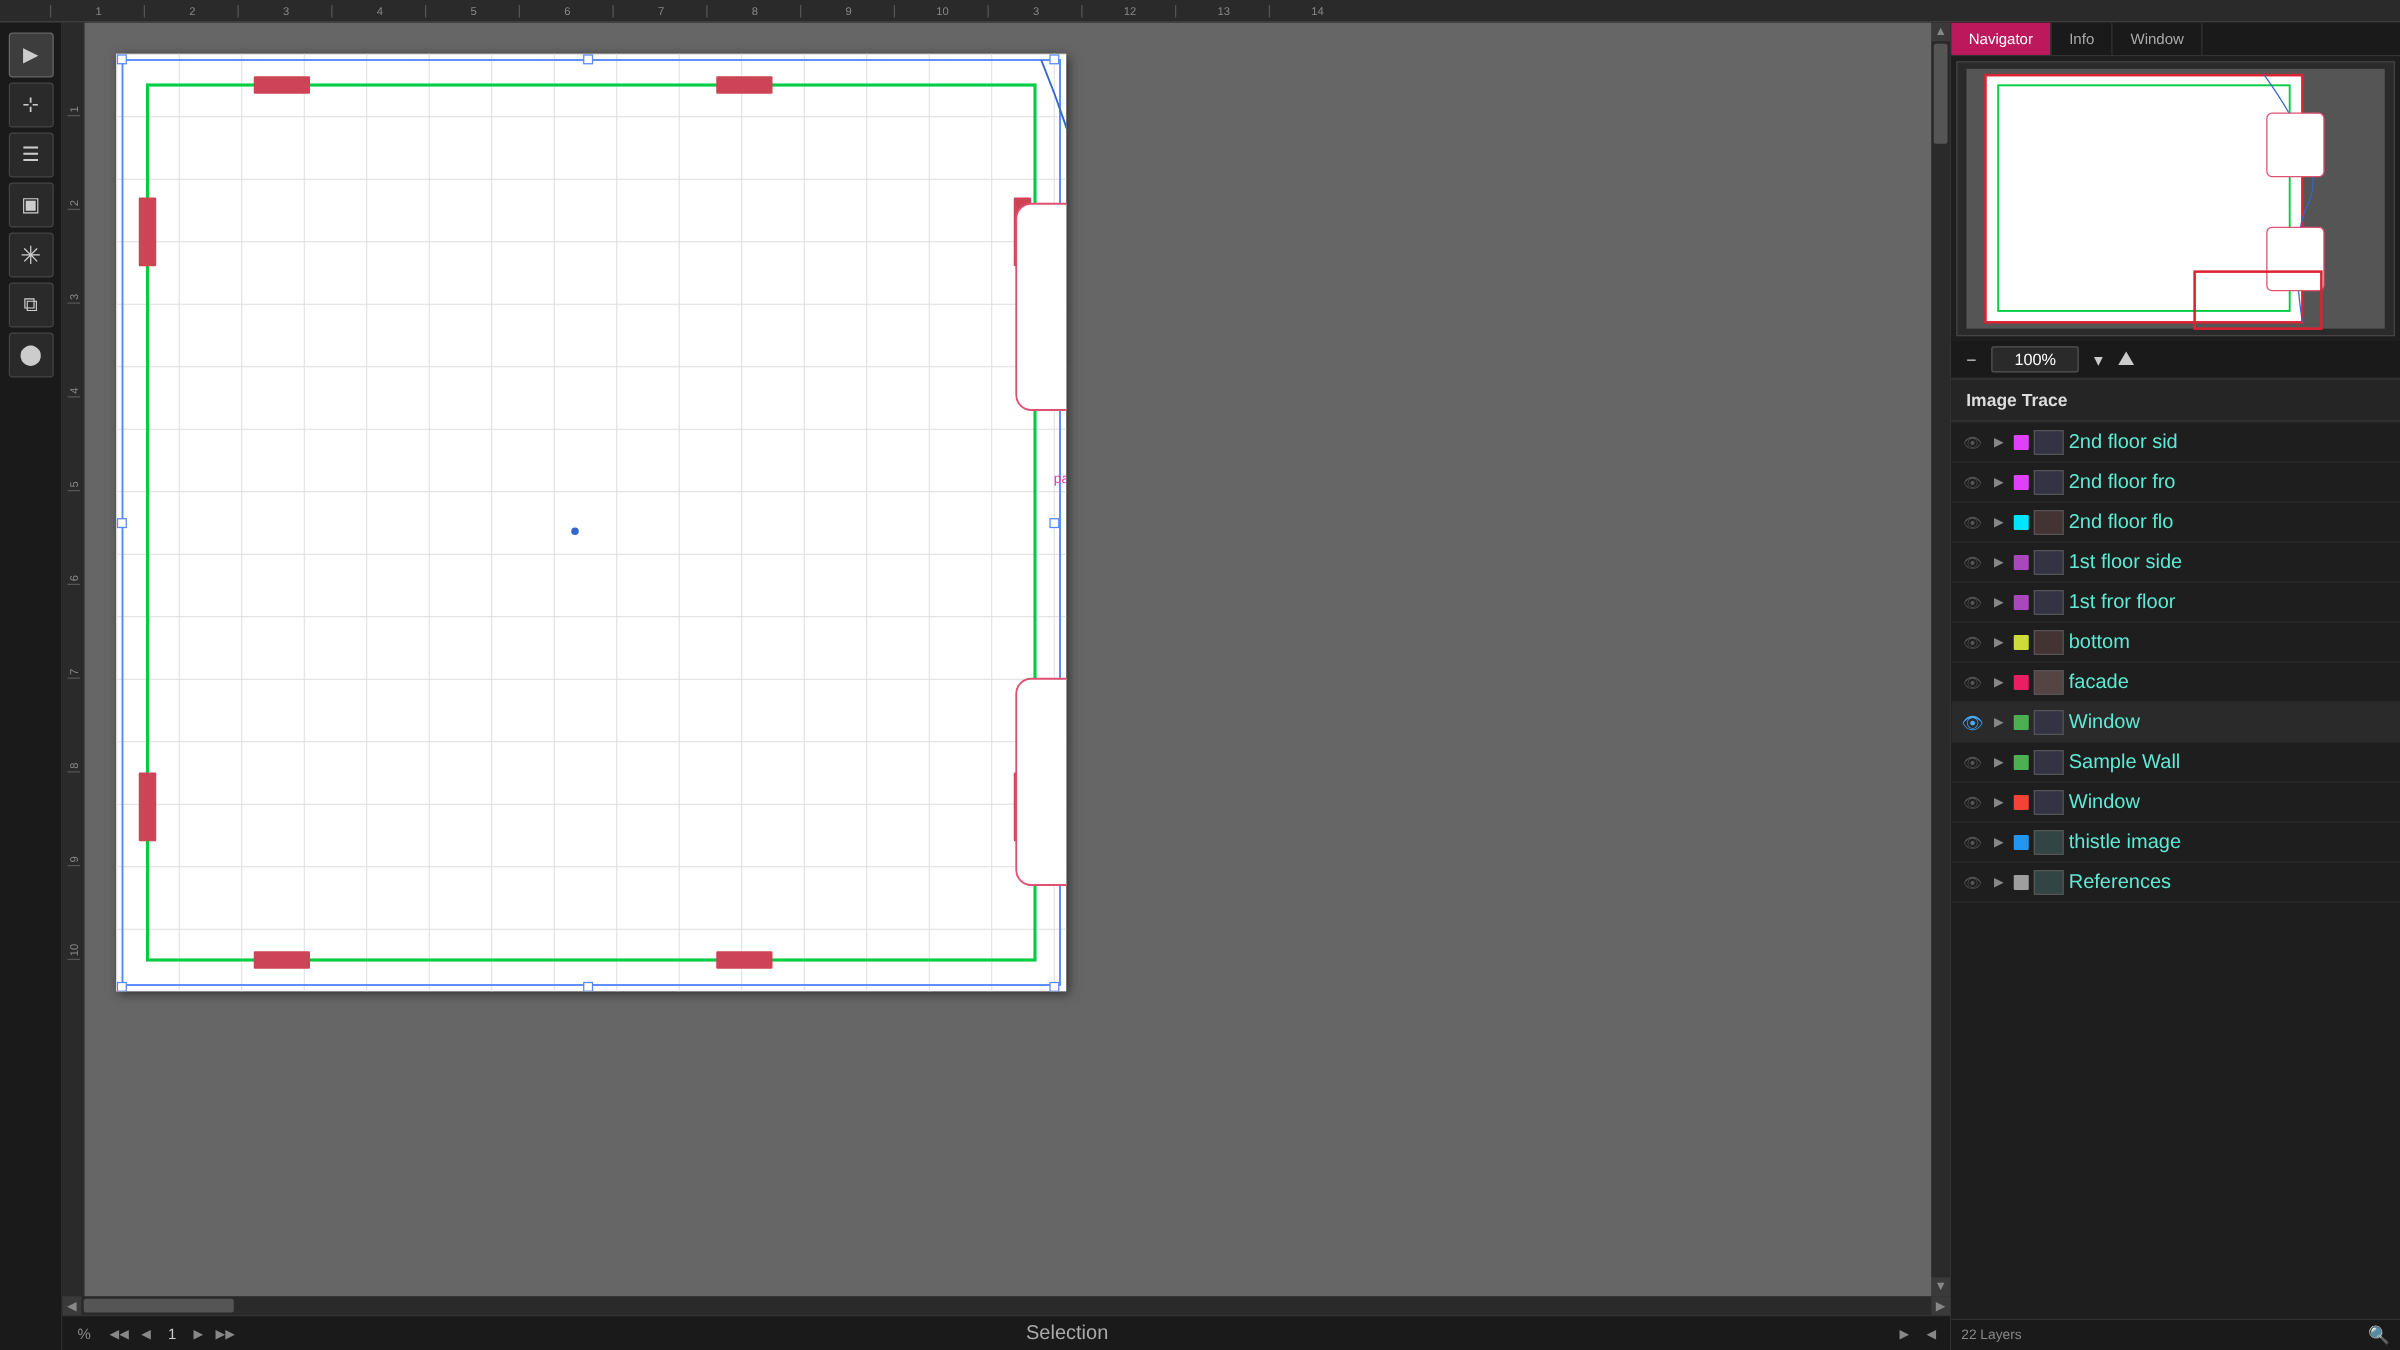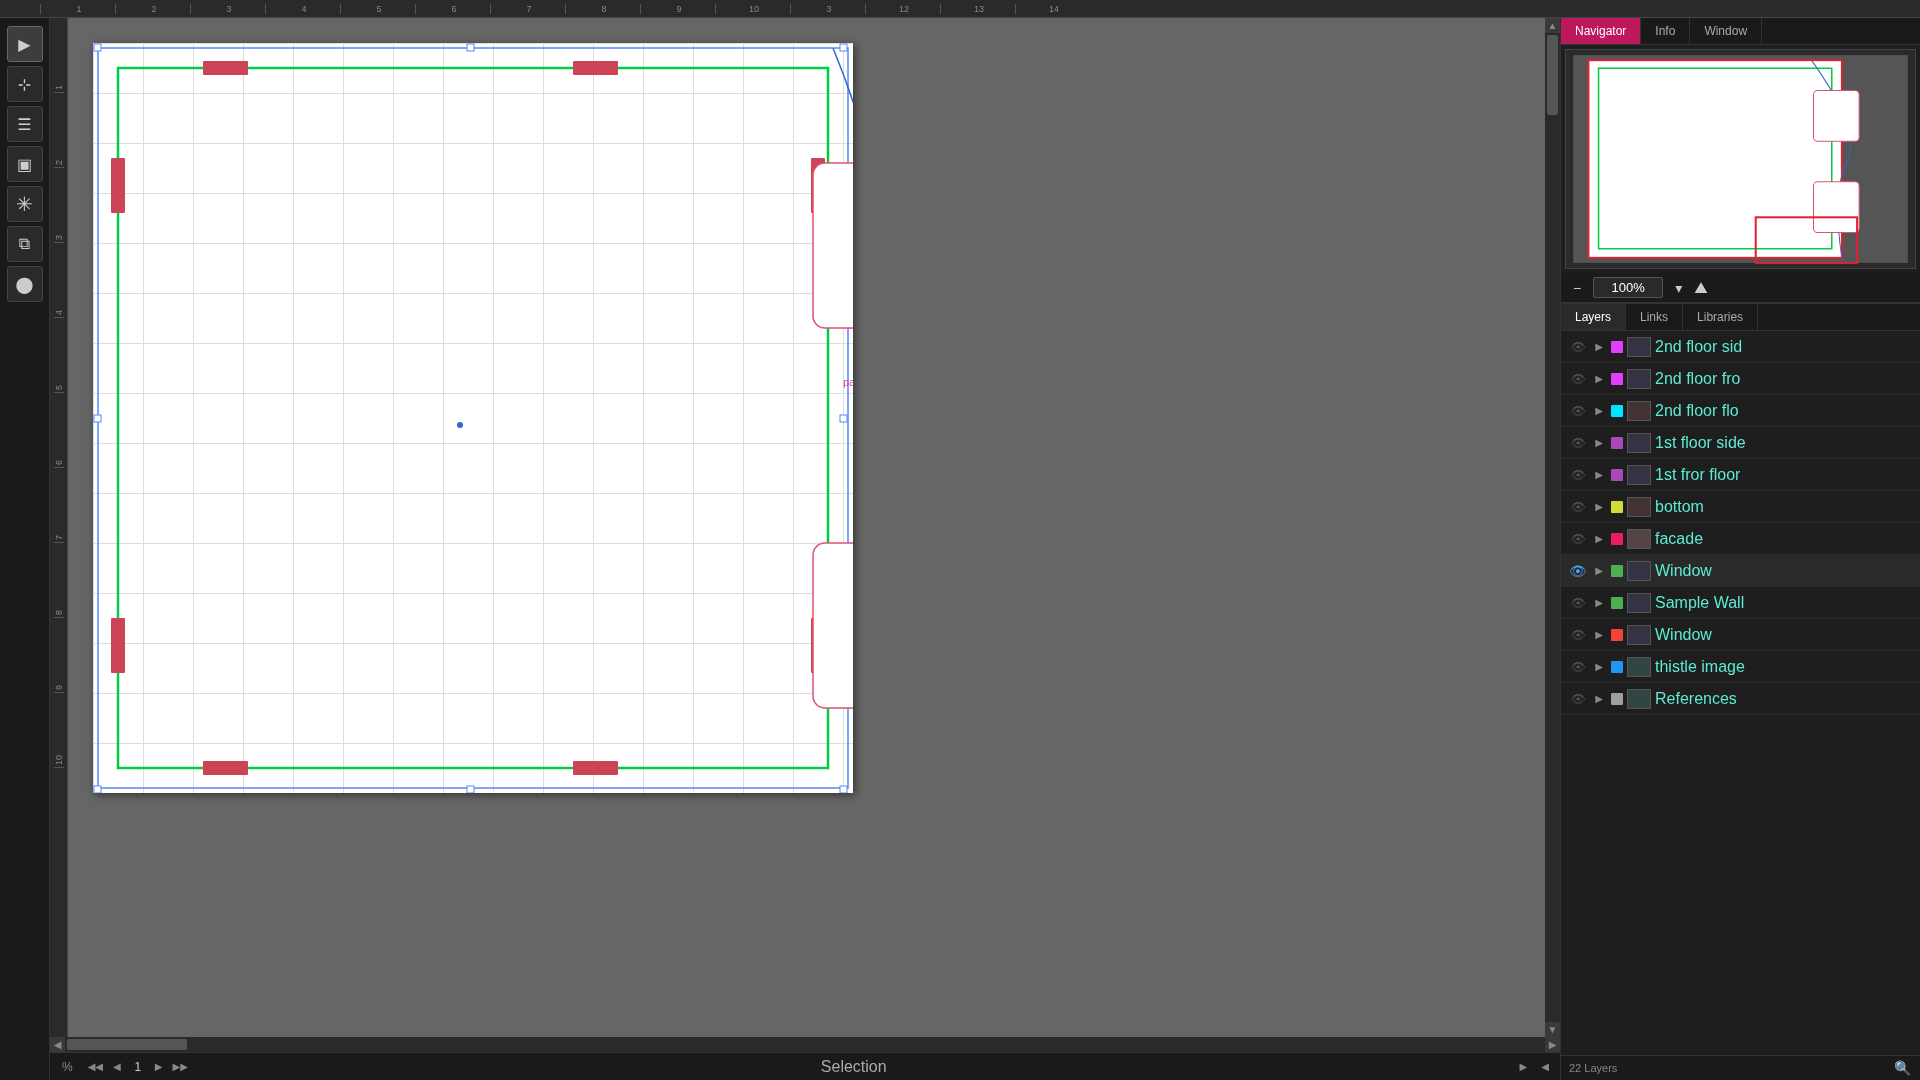--- a/index.html
+++ b/index.html
@@ -560,27 +560,25 @@
       </div>
 
       <div class="zoom-control">
         <button class="zoom-btn">−</button>
         <div class="zoom-value">100%</div>
         <button class="zoom-btn">▾</button>
         <button class="zoom-fit-btn">⛰</button>
       </div>
     </div>
 
+    <div class="image-trace-panel">
+      <div class="image-trace-title">Image Trace</div>
+    </div>
 
     <div class="layers-panel">
-      <div class="layers-tabs">
-        <div class="layers-tab active">Layers</div>
-        <div class="layers-tab">Links</div>
-        <div class="layers-tab">Libraries</div>
-      </div>
 
       <div class="layers-list">
 
         <div class="layer-item">
           <div class="layer-visibility">
               <span style="color:#555; font-size:12px;">👁</span>
             </div>
           <div class="layer-expand">▶</div>
           <div class="layer-color-dot" style="background:#e040fb;"></div>
           <div class="layer-thumb" style="background:#334;"></div>

